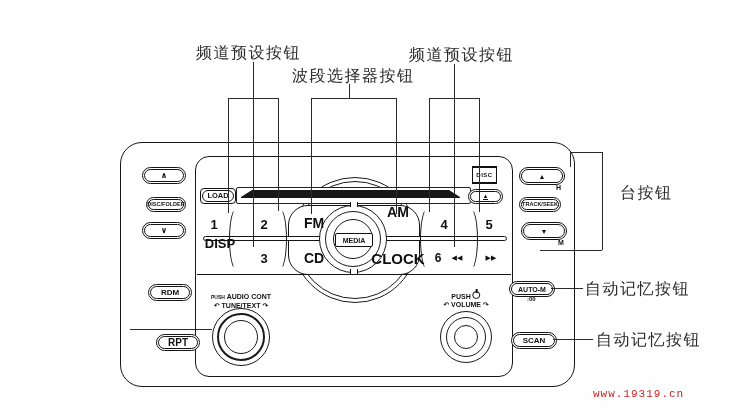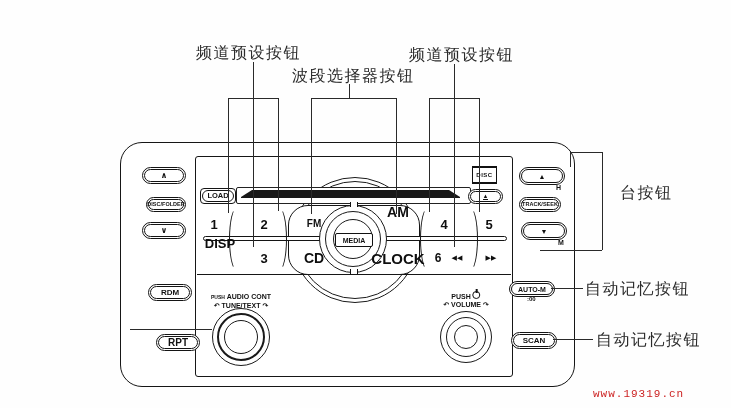--- a/index.html
+++ b/index.html
@@ -88,21 +88,21 @@
     </div>
   <div class="sub" style="left:558px;top:239px;">M</div>
   <div class="pill" style="left:509px;top:281px;width:44px;height:14px;font-size:7px;">
       <span>AUTO-M</span>
     </div>
   <div class="sub" style="left:527px;top:296px;font-size:6px;">:00</div>
   <div class="pill" style="left:511px;top:332px;width:44px;height:15px;font-size:8px;">
       <span>SCAN</span>
     </div>
 
-  <div class="box" style="left:195px;top:156px;width:316px;height:219px;border-radius:3px;overflow:hidden;border-width:1.4px;text-align:right;">
+  <div class="box" style="left:195px;top:156px;width:316px;height:219px;border-radius:14px;overflow:hidden;border-width:1.4px;text-align:right;">
 
     <div class="circle" style="left:96px;top:20px;width:124px;height:124px;"></div>
     <div class="circle" style="left:100px;top:24px;width:116px;height:116px;border-width:1px;"></div>
 
     <div class="abs" style="left:40px;top:30px;width:233px;height:15px;border:1.1px solid #222;border-radius:2px;background:#fff;z-index:2;"></div>
     <div class="abs" style="left:45px;top:33px;width:219px;height:8px;background:#181818;z-index:2;">
       <div class="abs" style="left:0;top:0;width:0;height:0;border-top:7px solid #fff;border-right:11px solid transparent;"></div>
       <div class="abs" style="right:0;top:0;width:0;height:0;border-top:7px solid #fff;border-left:11px solid transparent;"></div>
     </div>
     <div class="pill" style="left:4px;top:31px;width:34px;height:14px;font-size:7.5px;border-radius:4px;z-index:3;">
@@ -124,21 +124,21 @@
     <div class="arc arcL" style="left:224px;top:50px;"></div>
     <div class="arc arcR" style="left:266px;top:50px;"></div>
 
     <div class="circle" style="left:123px;top:48px;width:66px;height:66px;background:#fff;z-index:3;"></div>
     <div class="circle" style="left:129px;top:54px;width:54px;height:54px;background:#fff;z-index:3;border-width:1.2px;"></div>
     <div class="circle" style="left:137px;top:62px;width:38px;height:38px;background:#fff;z-index:3;border-width:1.1px;"></div>
     <div class="abs" style="left:139px;top:76px;width:36px;height:12px;border:1px solid #111;border-radius:2px;background:#fff;display:flex;align-items:center;justify-content:center;font-weight:bold;font-size:7px;z-index:4;">MEDIA</div>
 
     <div class="key" style="left:18px;top:67px;">1</div>
     <div class="key" style="left:68px;top:67px;">2</div>
-    <div class="key" style="left:118px;top:66px;font-size:10px;">FM</div>
+    <div class="key" style="left:118px;top:66px;font-size:14px;">FM</div>
     <div class="key" style="left:202px;top:55px;font-size:14px;">AM</div>
     <div class="key" style="left:248px;top:67px;">4</div>
     <div class="key" style="left:293px;top:67px;">5</div>
 
     <div class="key" style="left:24px;top:86px;">DISP</div>
     <div class="key" style="left:68px;top:101px;">3</div>
     <div class="key" style="left:118px;top:101px;font-size:14px;">CD</div>
     <div class="key" style="left:202px;top:101px;font-size:15px;">CLOCK</div>
     <div class="key" style="left:242px;top:101px;font-size:12px;">6</div>
     <div class="key" style="left:261px;top:101px;font-size:7px;">◀◀</div>

